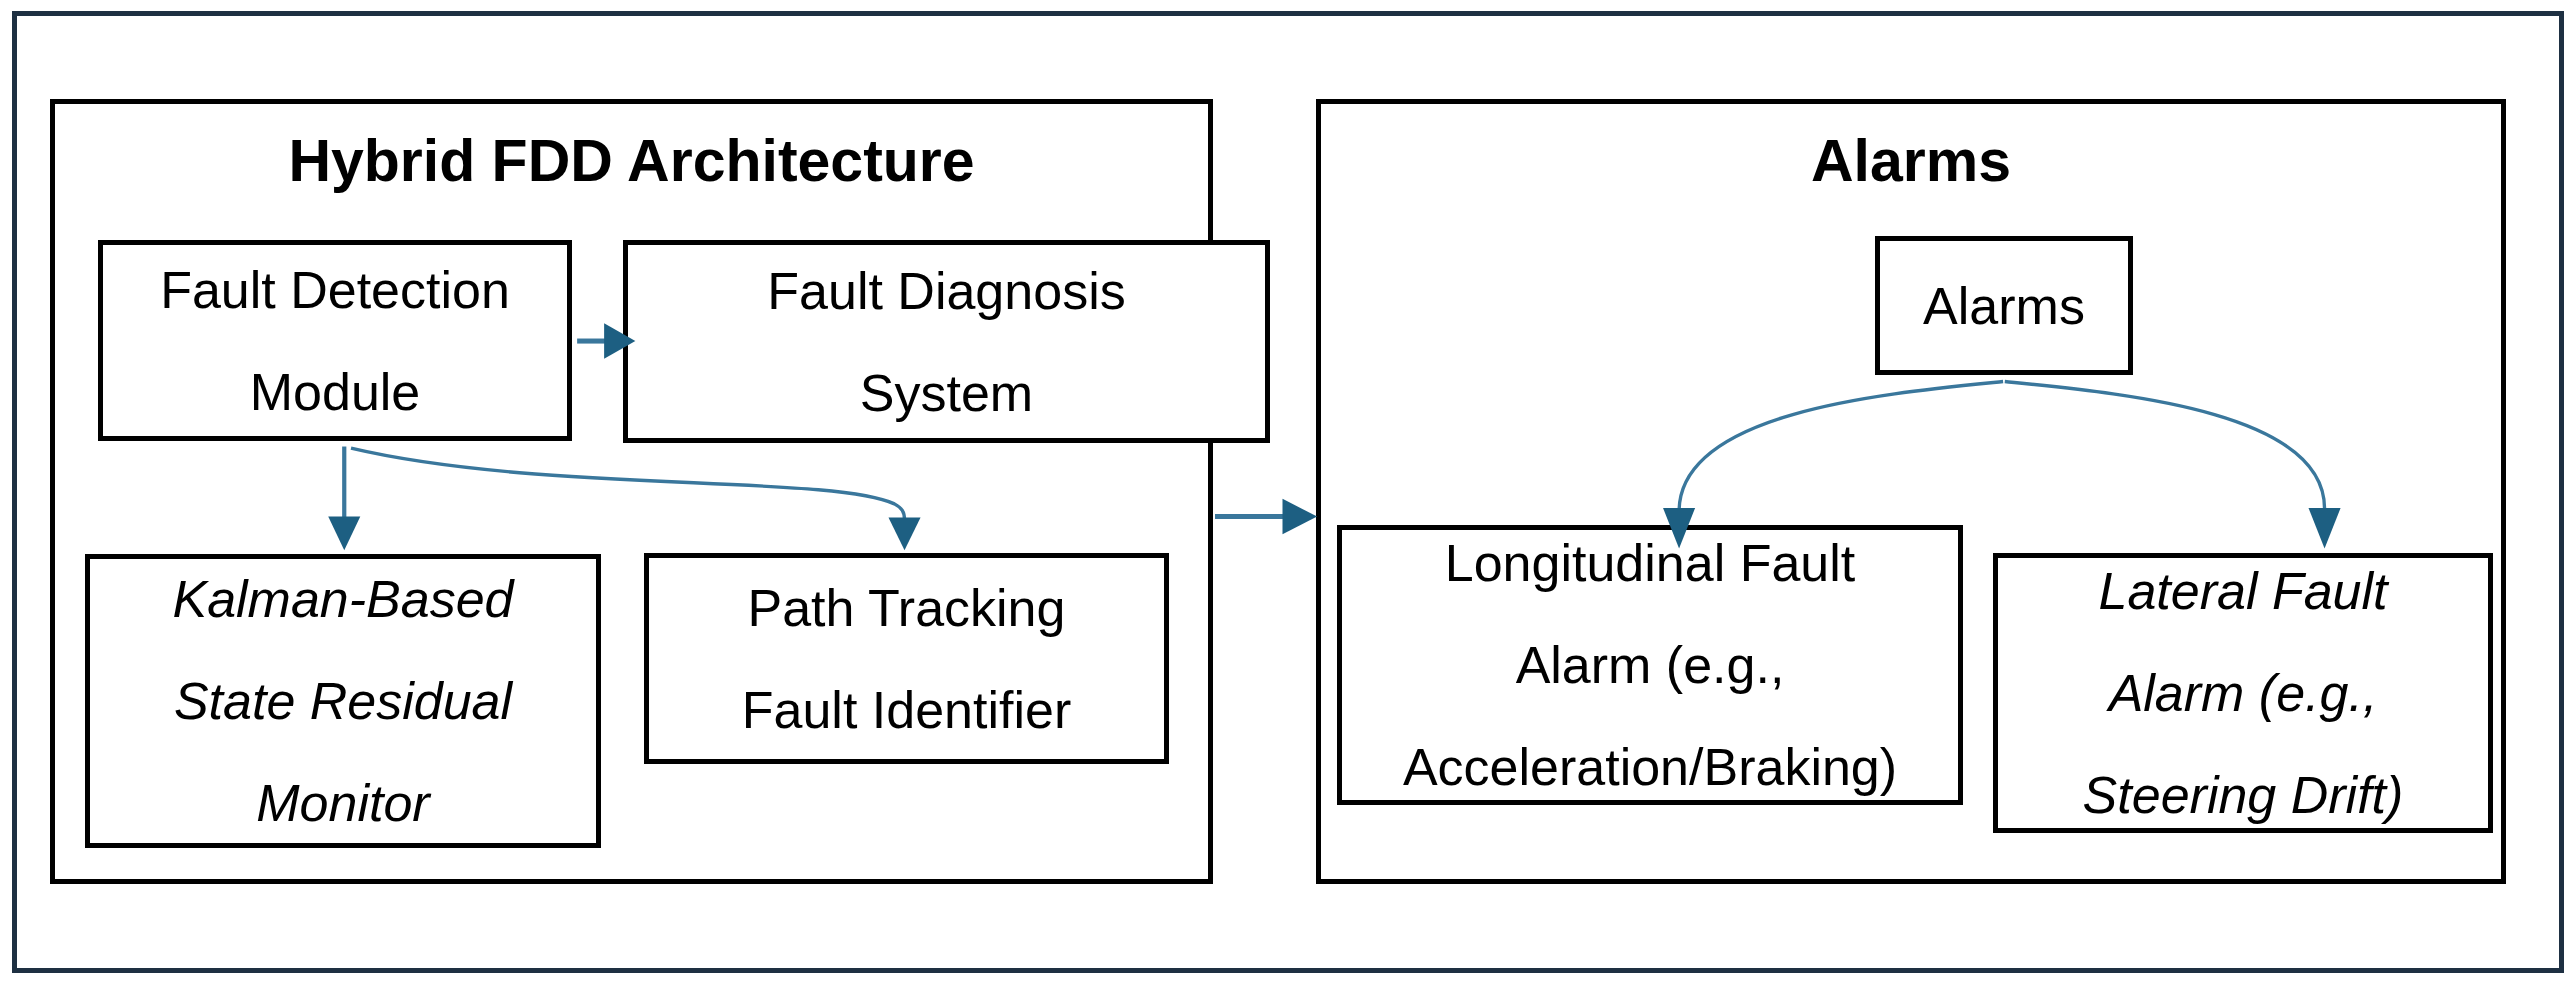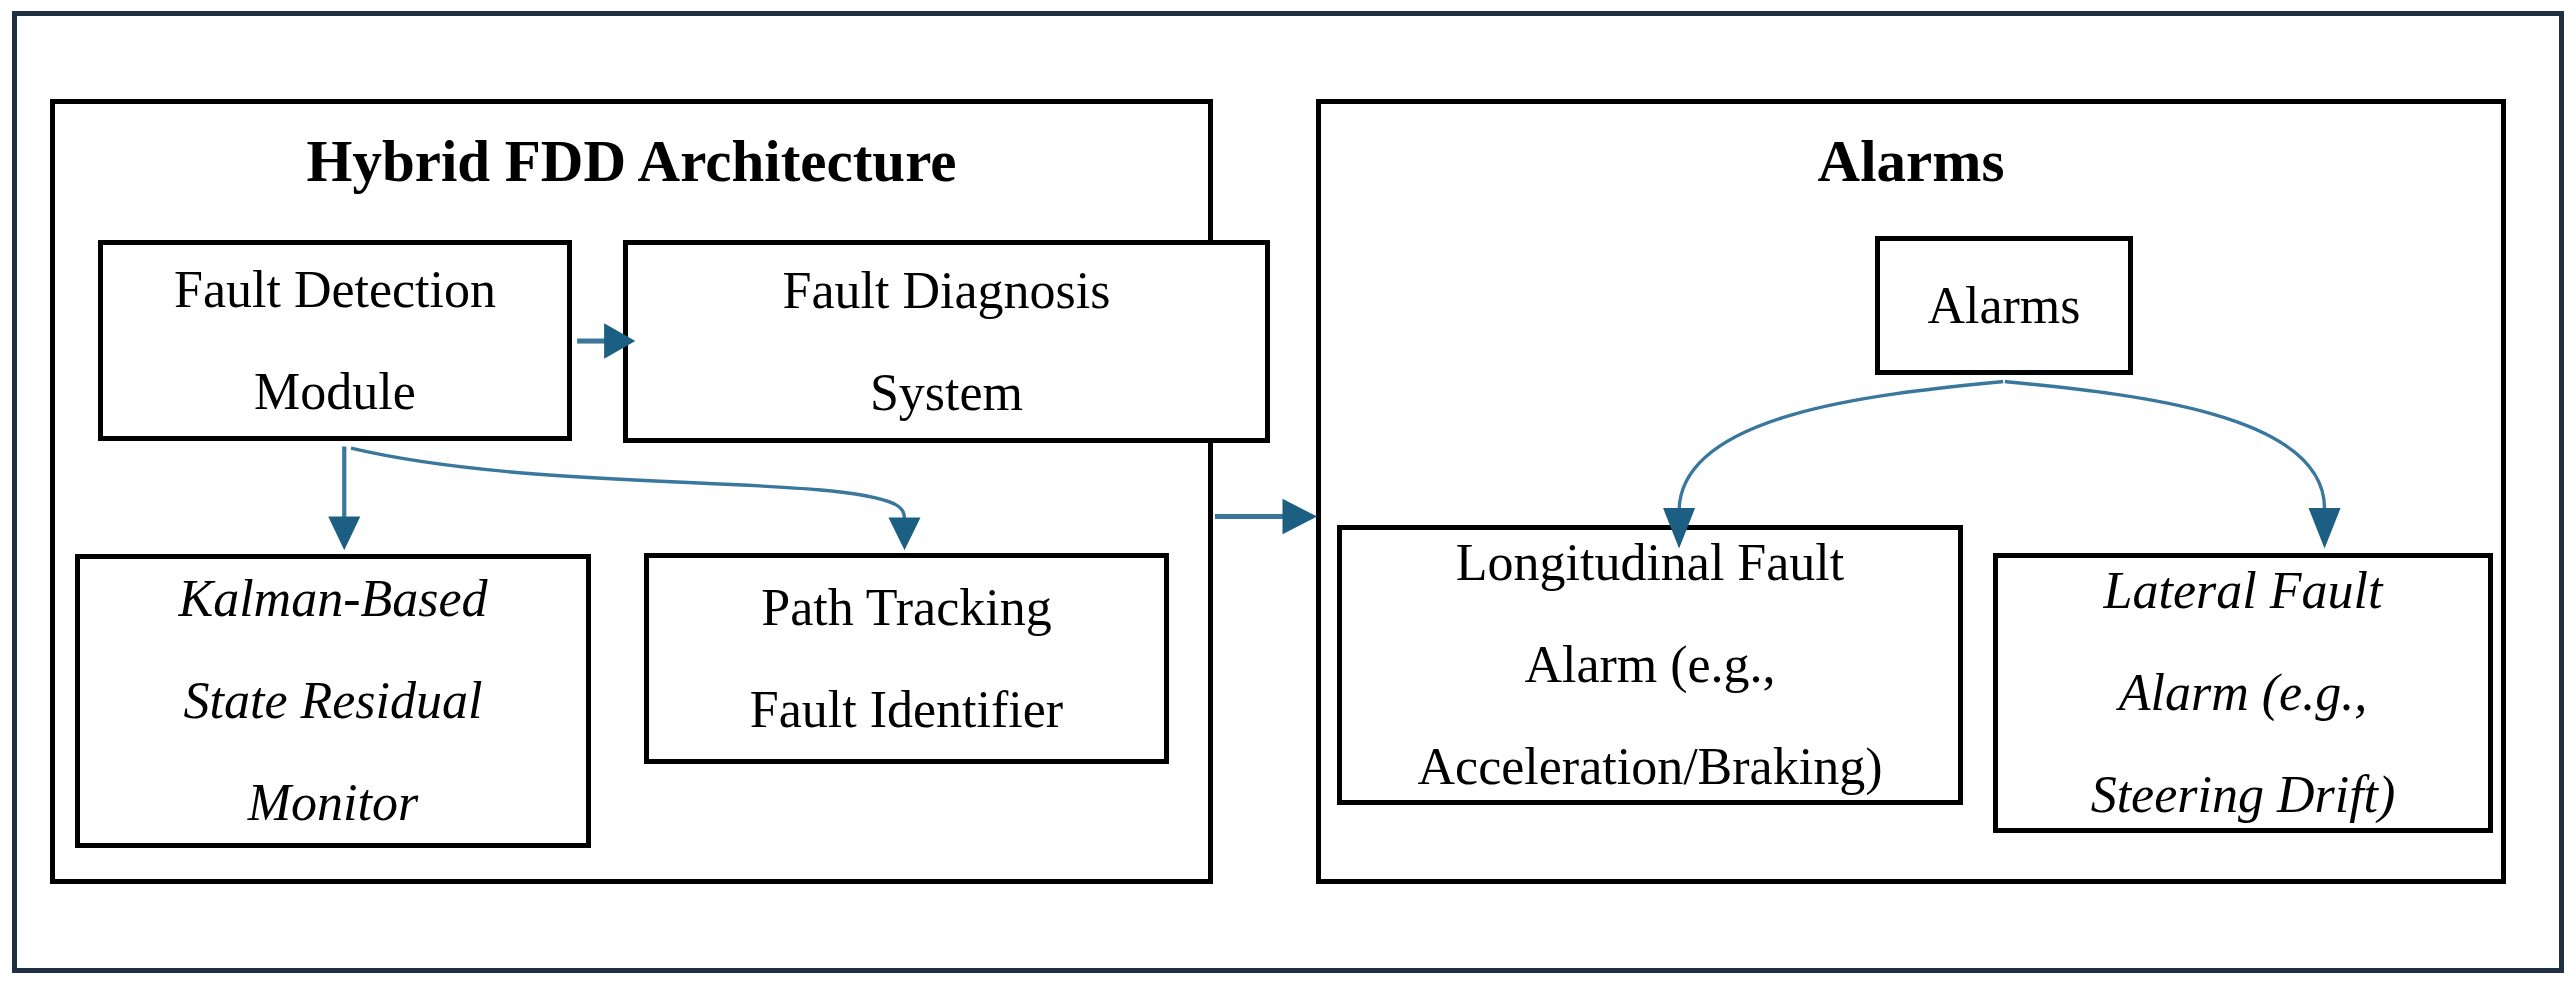--- a/index.html
+++ b/index.html
@@ -1,21 +1,21 @@
 <!DOCTYPE html>
 <html style="font-size:13.5px"><head>
 <meta charset="utf-8">
 <style>
   html, body { margin: 0; padding: 0; background: #ffffff; }
   #canvas {
     position: relative;
     width: 2576px;
     height: 985px;
     background: #ffffff;
-    font-family: Liberation Serif, serif;
+    font-family: Liberation Sans, sans-serif;
     color: #000000;
     overflow: hidden;
   }
   .outer-frame {
     position: absolute;
     left: 11.8px; top: 11px;
     width: 2552px; height: 962px;
     border: 5.9px solid #1e3042;
     box-sizing: border-box;
   }
@@ -56,21 +56,21 @@
     pointer-events: none;
   }
   
   #panel-left  { left: 50px;   top: 99px; width: 1163px; height: 785px; }
   #panel-right { left: 1316px; top: 99px; width: 1190px; height: 785px; }
   #title-left  { left: 50px;   top: 128px; width: 1163px; }
   #title-right { left: 1316px; top: 128px; width: 1190px; }
   
   #box-fault-detection { left: 98px;  top: 240px; width: 474px; height: 201px; }
   #box-fault-diagnosis { left: 623px;  top: 240px; width: 647px; height: 203px; }
-  #box-kalman          { left: 75px;  top: 554px; width: 516px; height: 294px; }
+  #box-kalman          { left: 85px;  top: 554px; width: 516px; height: 294px; }
   #box-path-tracking   { left: 644px;  top: 553px; width: 525px; height: 211px; }
   #box-alarms-small    { left: 1875px; top: 236px; width: 258px; height: 139px; }
   #box-longitudinal    { left: 1337px; top: 525px; width: 626px; height: 280px; }
   #box-lateral         { left: 1993px; top: 553px; width: 500px; height: 280px; }
 </style>
 </head>
 <body>
 
 <div id="canvas">
 

